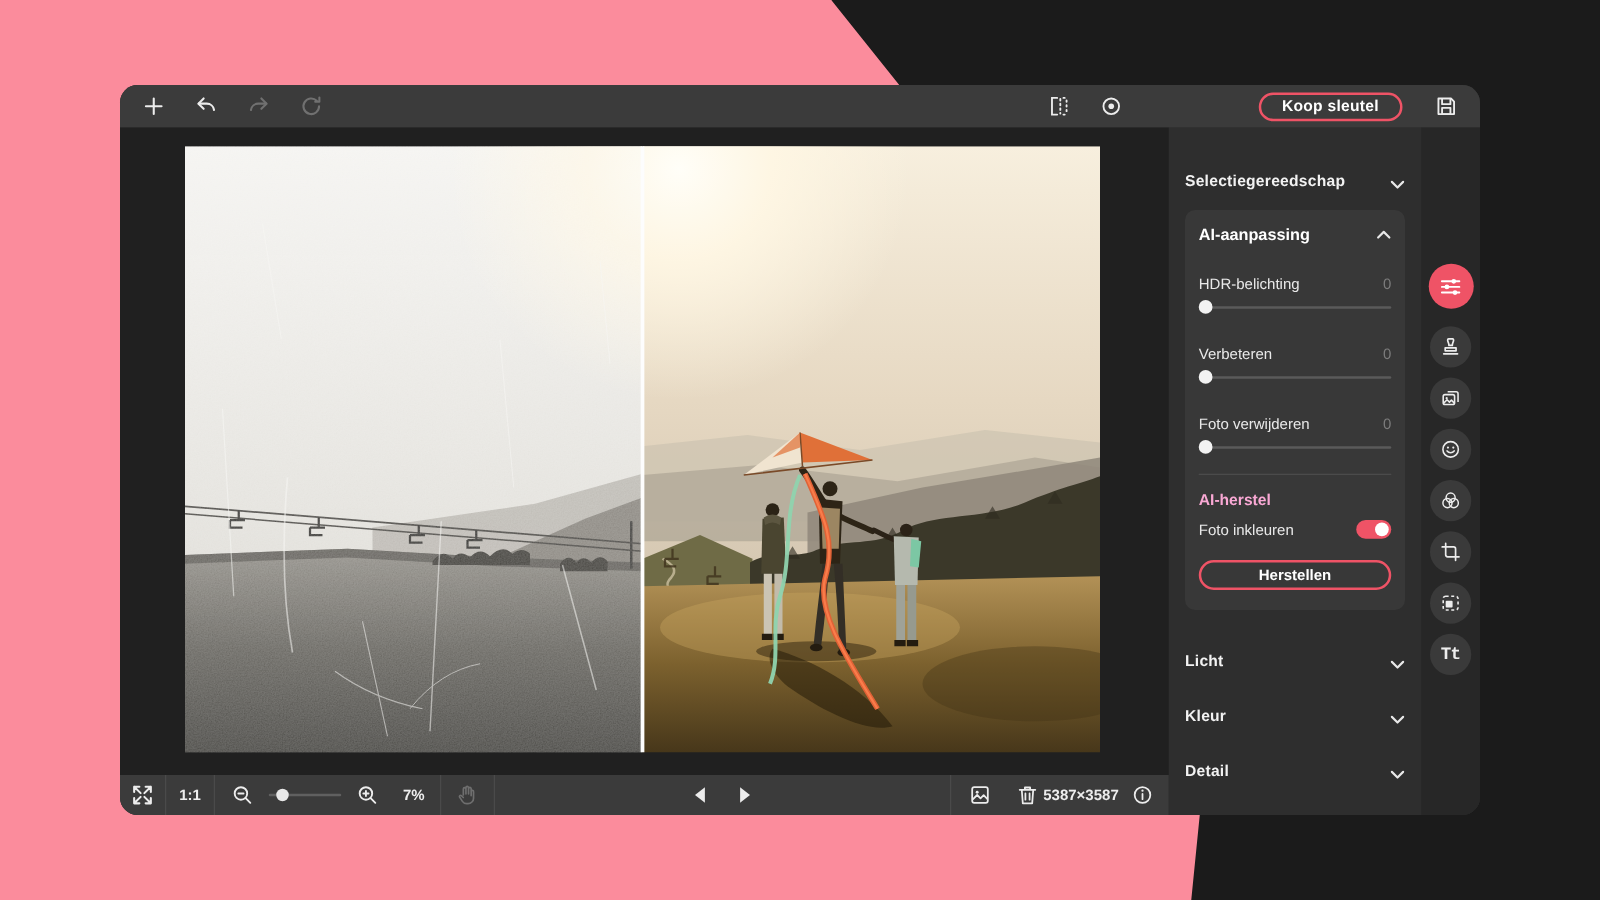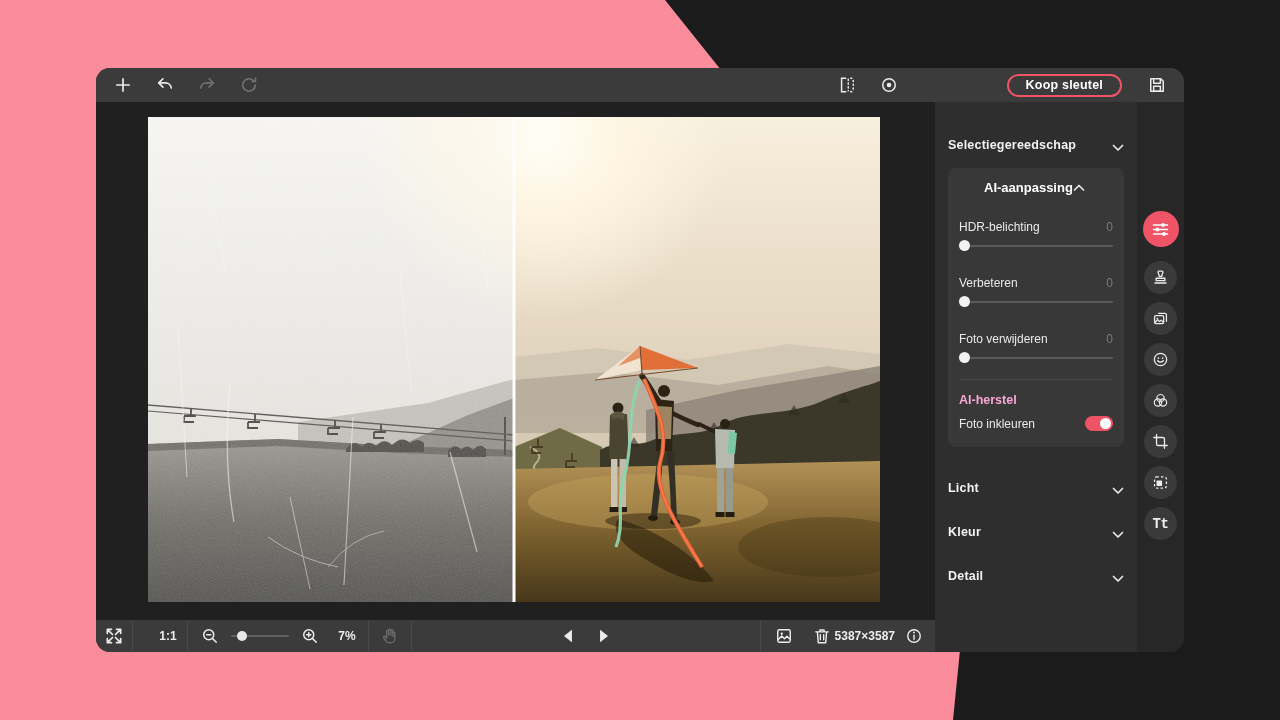--- a/index.html
+++ b/index.html
@@ -44,21 +44,21 @@
   .zoom-slider .track { position:absolute; left:0; right:0; top:5px; height:2px; background:#606060; border-radius:1px; }
   .zoom-slider .thumb { position:absolute; left:6px; top:1px; width:10px; height:10px; border-radius:50%; background:#E9E9E9; }
 
   
   .panel { width:202px; background:#2E2E2E; flex:none; padding:32px 13px 0 13px; }
   .sec-row { display:flex; align-items:flex-end; justify-content:space-between;
     height:18px; cursor:pointer; }
   .sec-label { color:#F2F2F2; font-size:12.5px; font-weight:bold; letter-spacing:.2px; }
   .chev { width:12px; height:8px; flex:none; }
   .card { margin-top:16px; background:#383838; border-radius:8px; padding:12px 11px 16px 11px; }
-  .card-title-row { display:flex; align-items:center; cursor:pointer;margin-left:25px; }
+  .card-title-row { display:flex; align-items:center; justify-content:space-between; cursor:pointer; }
   .card-title { color:#FFFFFF; font-size:13px; font-weight:bold; }
   .slider-group { margin-top:24px; }
   .sl-head { display:flex; justify-content:space-between; align-items:center; height:15px; }
   .sl-label { color:#E9E9E9; font-size:12px; }
   .sl-value { color:#7C7C7C; font-size:12px; }
   .sl-track { position:relative; height:11px; margin-top:6px; cursor:pointer; }
   .sl-track .line { position:absolute; left:0; right:0; top:5px; height:2px; background:#5A5A5A; border-radius:1px; }
   .sl-track .thumb { position:absolute; left:0; top:0; width:11px; height:11px; border-radius:50%; background:#F2F2F2; }
   .card-div { height:1px; background:#4B4B4B; margin:16px 0 13px 0; }
   .subhead { color:#f9a8d4; font-size:12.5px; font-weight:bold; }
@@ -288,21 +288,21 @@
         </div>
       </div>
 
       <div class="statusbar">
         <div class="icon-btn" style="margin-left:5px">
           <svg class="ic" viewBox="0 0 24 24" fill="none" stroke="#ECECEC" stroke-width="2" stroke-linecap="round" stroke-linejoin="round">
               <path d="M9 4H4v5M4 4l6.2 6.2M15 4h5v5M20 4l-6.2 6.2M4 15v5h5M4 20l6.2-6.2M20 15v5h-5M20 20l-6.2-6.2"></path>
             </svg>
         </div>
         <div class="vdiv" style="margin-left:5px"></div>
-        <div class="icon-btn" style="margin-left:20px;width:30px">
+        <div class="icon-btn" style="margin-left:4px;width:30px">
           <span class="sb-txt">1:1</span>
         </div>
         <div class="vdiv" style="margin-left:4px"></div>
         <div class="icon-btn" style="margin-left:9px">
           <svg class="ic" viewBox="0 0 24 24" fill="none" stroke="#ECECEC" stroke-width="1.8" stroke-linecap="round">
               <circle cx="10.5" cy="10.5" r="6"></circle>
               <path d="M15 15l4.5 4.5M8 10.5h5"></path>
             </svg>
         </div>
         <div class="zoom-slider">
@@ -412,20 +412,21 @@
 
         <div class="card-div"></div>
 
         <div class="subhead">AI-herstel</div>
         <div class="toggle-row">
           <span class="sl-label">Foto inkleuren</span>
           <div class="toggle">
             <div class="knob"></div>
           </div>
         </div>
+        <button class="restore-btn">Herstellen</button>
       </div>
 
       <div class="sec-row collapsed first">
         <span class="sec-label">Licht</span>
         <svg class="chev" viewBox="0 0 12 8">
             <polyline points="1.5,1.5 6,6 10.5,1.5" fill="none" stroke="#E8E8E8" stroke-width="1.7" stroke-linecap="round" stroke-linejoin="round"></polyline>
           </svg>
       </div>
       <div class="sec-row collapsed">
         <span class="sec-label">Kleur</span>

